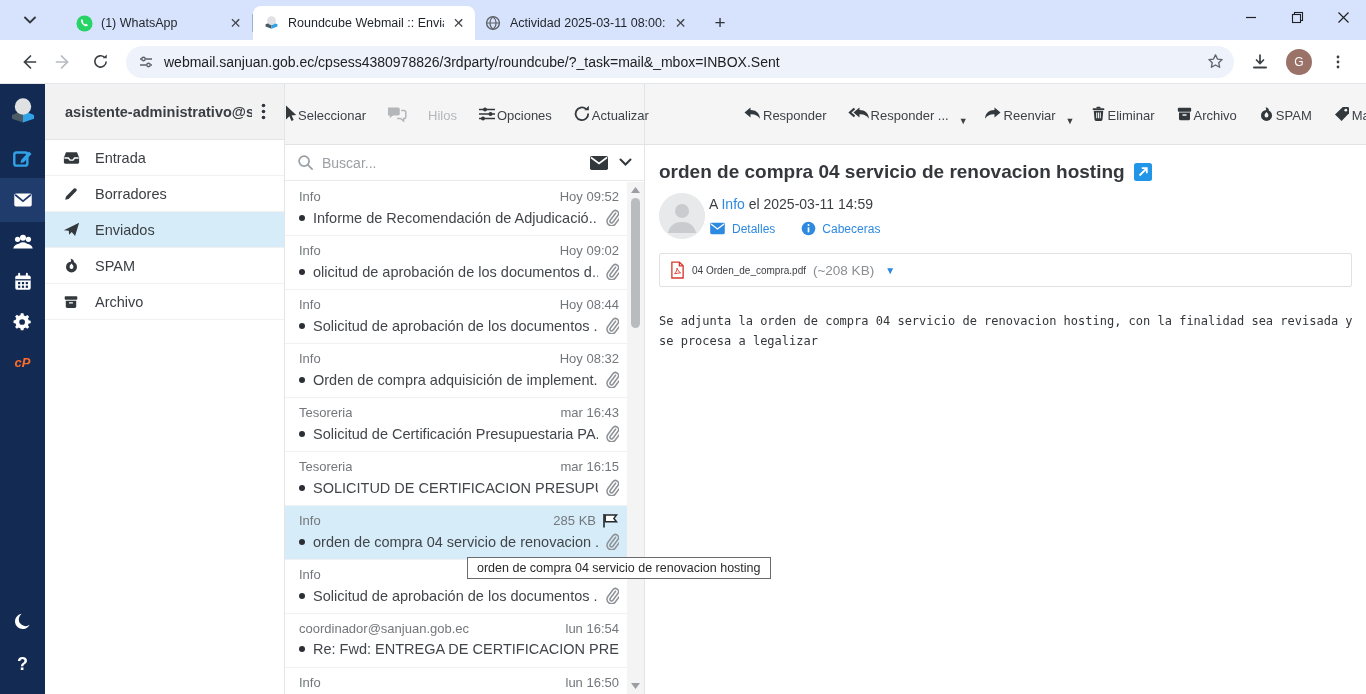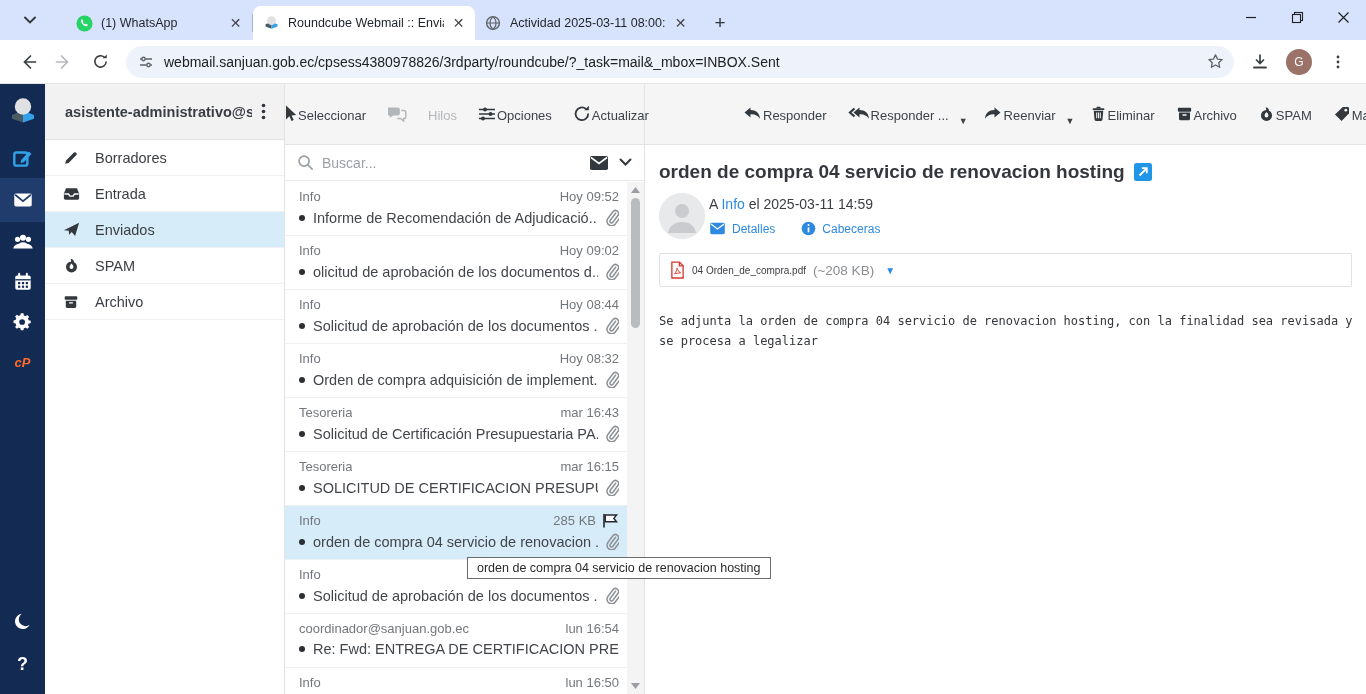--- a/index.html
+++ b/index.html
@@ -303,34 +303,34 @@
         <span class="kebab">
           <svg width="5" height="17" viewBox="0 0 5 17">
               <circle cx="2.5" cy="2.5" r="1.8" fill="currentColor"></circle>
               <circle cx="2.5" cy="8.5" r="1.8" fill="currentColor"></circle>
               <circle cx="2.5" cy="14.5" r="1.8" fill="currentColor"></circle>
             </svg>
         </span>
       </div>
       <div class="folder">
         <span class="f-icon">
-          <svg width="18" height="18" viewBox="0 0 20 20">
-              <path d="M3.5 16.5l1-3.8 8.7-8.7a2 2 0 0 1 2.8 2.8l-8.7 8.7z" fill="currentColor"></path>
-            </svg>
-        </span>
-        <span>Borradores</span>
-      </div>
-      <div class="folder">
-        <span class="f-icon">
           <svg width="19" height="19" viewBox="0 0 20 20">
               <path d="M4.2 4.5h11.6L18 10v5a1.5 1.5 0 0 1-1.5 1.5h-13A1.5 1.5 0 0 1 2 15v-5z" fill="currentColor"></path>
               <path d="M2.5 10.5h4.3l1.6 2.3h3.2l1.6-2.3h4.3" fill="none" stroke="#fff" stroke-width="1.5"></path>
             </svg>
         </span>
         <span>Entrada</span>
+      </div>
+      <div class="folder">
+        <span class="f-icon">
+          <svg width="18" height="18" viewBox="0 0 20 20">
+              <path d="M3.5 16.5l1-3.8 8.7-8.7a2 2 0 0 1 2.8 2.8l-8.7 8.7z" fill="currentColor"></path>
+            </svg>
+        </span>
+        <span>Borradores</span>
       </div>
       <div class="folder selected">
         <span class="f-icon">
           <svg width="19" height="19" viewBox="0 0 20 20">
               <path d="M2 10.8L18 3l-4.2 13.8-3.6-4.3-2.7 2.9-.4-4z" fill="currentColor"></path>
             </svg>
         </span>
         <span>Enviados</span>
       </div>
       <div class="folder">

